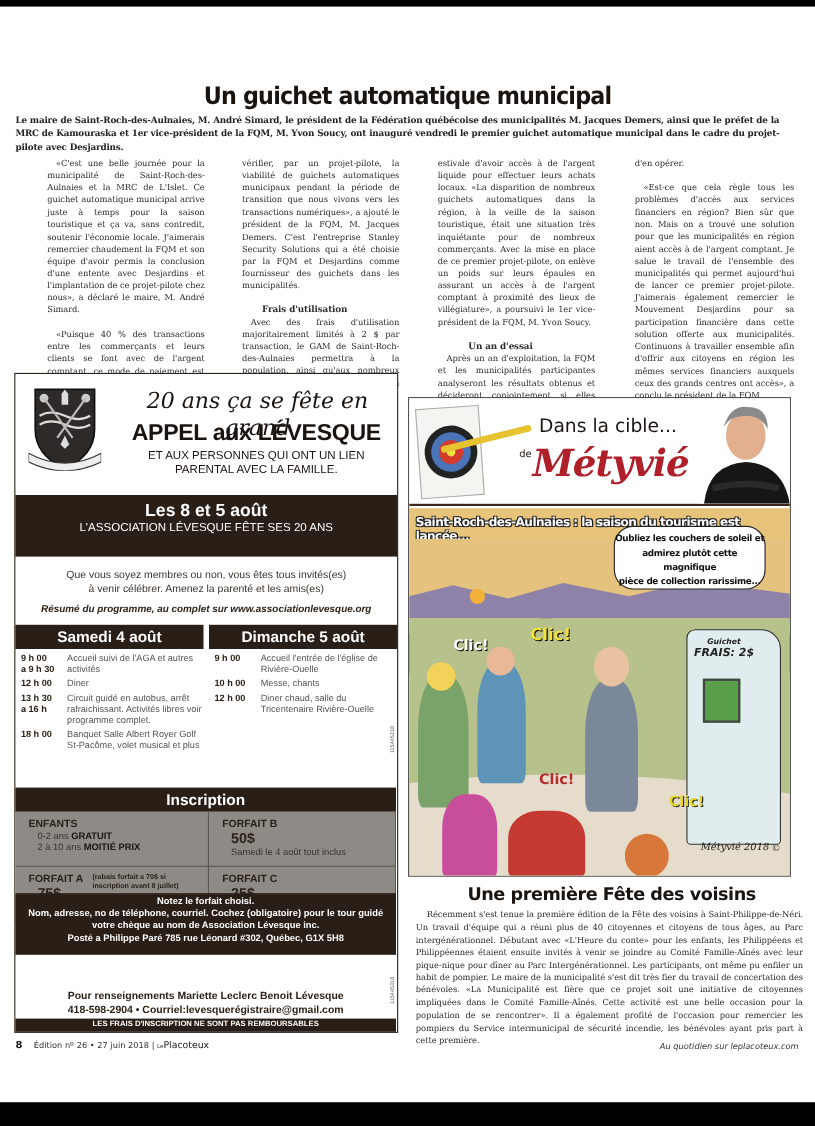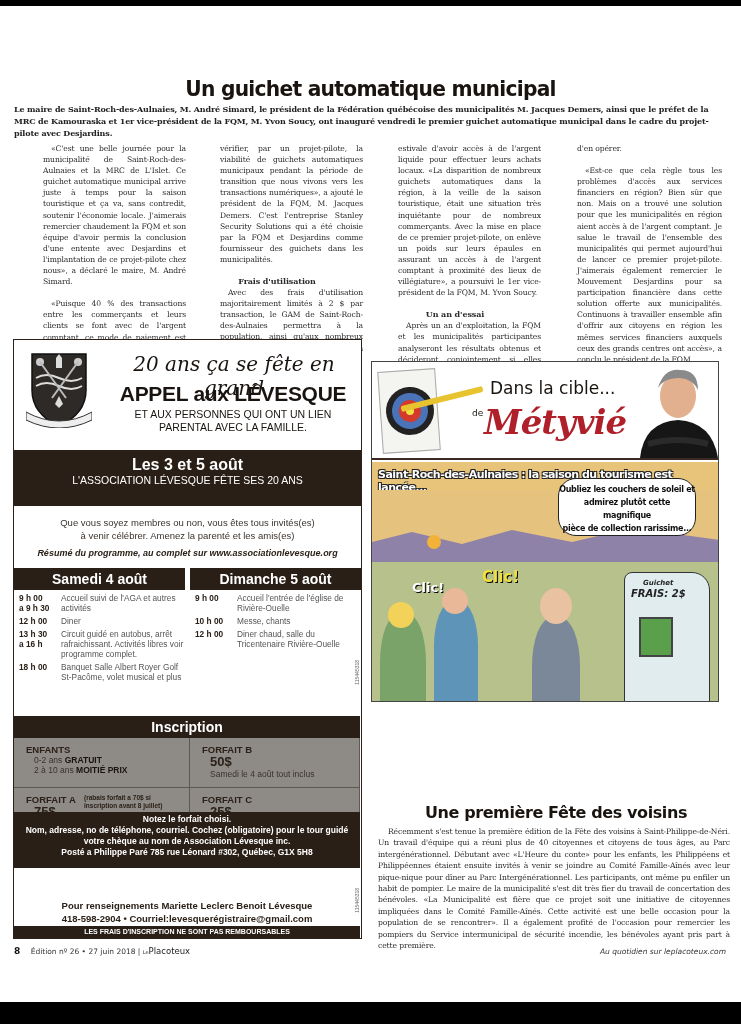--- a/index.html
+++ b/index.html
@@ -43,21 +43,21 @@
   .cell .ct { font-weight: bold; font-size: 9.5px; }
   .cell .pr { font-weight: bold; font-size: 13px; margin-left: 8px; line-height: 14px; }
   .cell .ln { color: #3a332d; margin-left: 8px; line-height: 10px; }
   .cell .ln b { color: #1a1410; }
   .cell .note { font-size: 6.5px; font-weight: bold; line-height: 8px; }
   .band2 { position: absolute; left: 0; top: 472px; width: 346px; height: 56px; padding-top: 2px; font-size: 8.5px; line-height: 11px; font-weight: bold; }
   .contact { position: absolute; left: 0; top: 556px; width: 346px; text-align: center; font-weight: bold; font-size: 9.5px; line-height: 13px; color: #2b2118; padding-top: 3px; }
   .band3 { position: absolute; left: 0; top: 586px; width: 346px; height: 12px; line-height: 12px; font-size: 7px; font-weight: bold; }
 
   
-  .cartoon { position: absolute; left: 371px; top: 355px; width: 348px; height: 341px; border: 1px solid #444; overflow: hidden; }
+  .cartoon { position: absolute; left: 371px; top: 355px; width: 348px; height: 436px; border: 1px solid #444; overflow: hidden; }
   .ct-head { position: absolute; left: 0; top: 0; width: 348px; height: 98px; background: #fff; border-bottom: 2px solid #3b2a22; }
   .target { position: absolute; left: 8px; top: 8px; width: 58px; height: 82px; background: #f4f4f0; border: 1px solid #aaa; transform: rotate(-4deg); }
   .pencil { position: absolute; left: 28px; top: 34px; width: 84px; height: 6px; background: #e8c330; transform: rotate(-14deg); border-radius: 2px; }
   .dans { position: absolute; left: 118px; top: 16px; font-family: "DejaVu Sans", sans-serif; font-size: 17px; color: #1a1410; }
   .de { position: absolute; left: 100px; top: 46px; font-family: "DejaVu Sans", sans-serif; font-size: 9px; color: #1a1410; }
   .metyvie { position: absolute; left: 112px; top: 40px; font-family: "DejaVu Serif", serif; font-style: italic; font-weight: bold; font-size: 34px; color: #b0202a; letter-spacing: -1px; }
   .person { position: absolute; left: 262px; top: 4px; width: 84px; height: 92px; }
   .ct-banner { position: absolute; left: 0; top: 100px; width: 348px; height: 28px; background: #e8c47a; }
   .ct-banner span { position: absolute; left: 6px; top: 6px; font-family: "DejaVu Sans", sans-serif; font-weight: bold; font-size: 11px; color: #fff; letter-spacing: -0.5px; text-shadow: 1px 1px 0 #222, -1px -1px 0 #222, 1px -1px 0 #222, -1px 1px 0 #222; }
   .sky { position: absolute; left: 0; top: 128px; width: 348px; height: 80px; background: #e5c27e; }
@@ -123,21 +123,21 @@
       </svg>
       <div class="script">20 ans ça se fête en grand</div>
       <div class="appel">APPEL aux LÉVESQUE</div>
       <div class="sub1">
         <div>ET AUX PERSONNES QUI ONT UN LIEN</div>
         <div>PARENTAL AVEC LA FAMILLE.</div>
       </div>
     </div>
 
     <div class="darkband band1">
-      <div class="t1">Les 3 et 5 août</div>
+      <div class="t1">Les 8 et 5 août</div>
       <div class="t2">L'ASSOCIATION  LÉVESQUE FÊTE SES 20 ANS</div>
     </div>
 
     <div class="invite">
       <div>Que vous soyez membres ou non, vous êtes tous invités(es)</div>
       <div>à venir célébrer. Amenez la parenté et les amis(es)</div>
     </div>
     <div class="resume">Résumé du programme, au complet sur www.associationlevesque.org</div>
 
     <div class="days">

